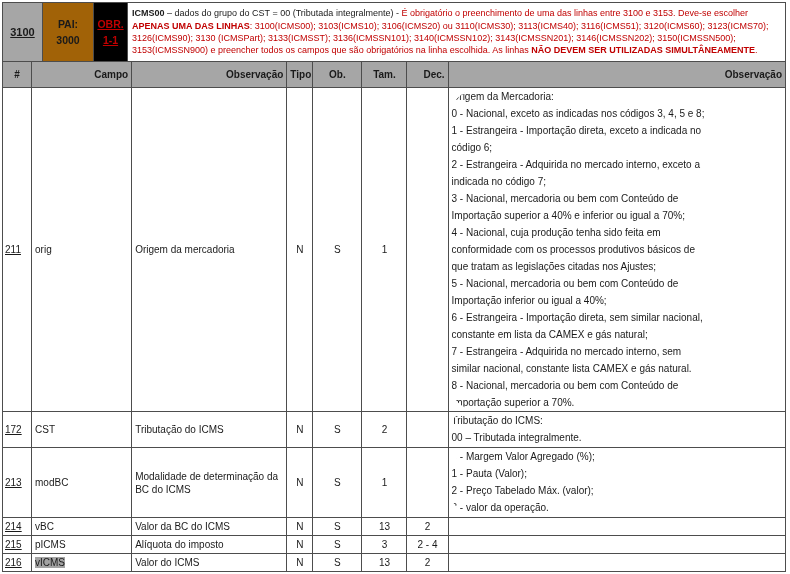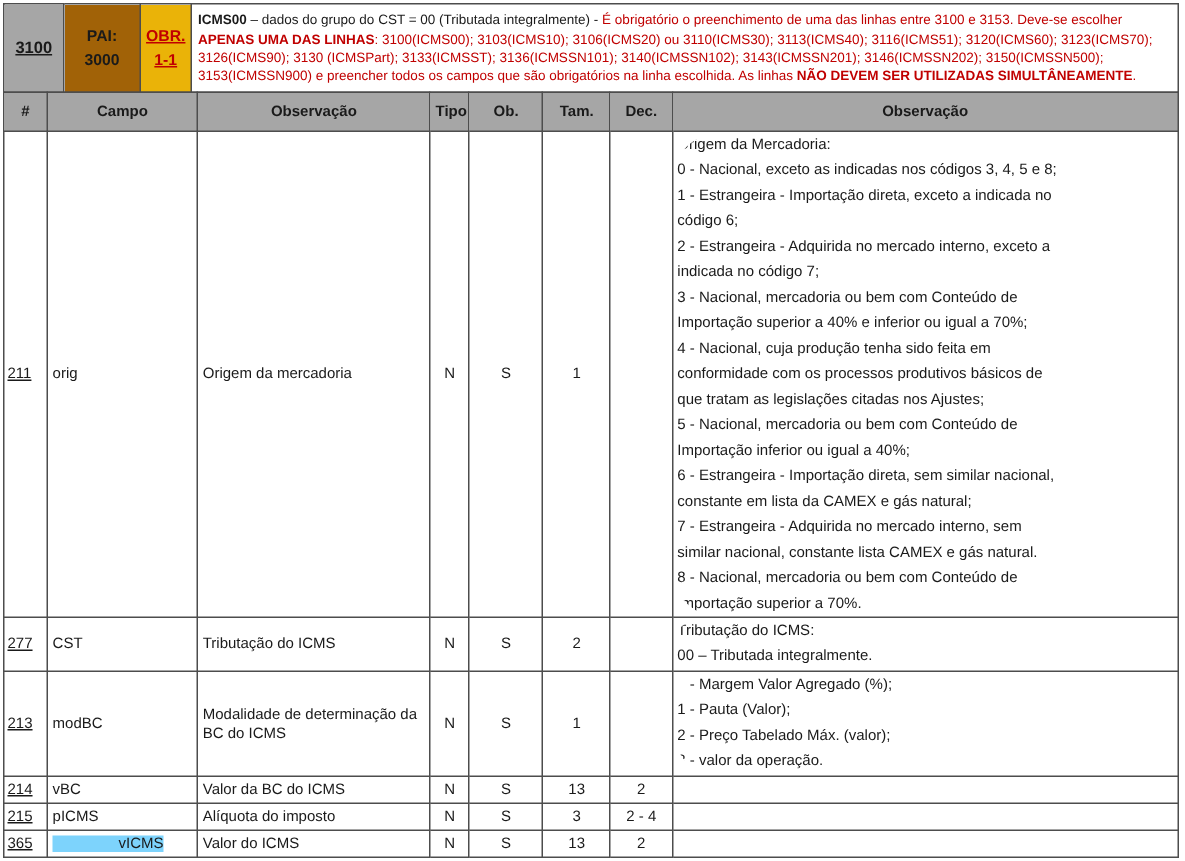--- a/index.html
+++ b/index.html
@@ -5,41 +5,41 @@
   html,body{margin:0;padding:0;background:#ffffff;width:790px;height:574px;overflow:hidden;
     font-family:"Liberation Sans",sans-serif;color:#1a1a1a;}
   .doc{margin:2px 0 0 2px;width:786px;}
   table{border-collapse:collapse;table-layout:fixed;width:784px;}
   td,th{border:1px solid #4d4d4d;overflow:hidden;}
   
   .top td{vertical-align:middle;height:54px;}
   .cell-code{width:40px;background:#a6a6a6;text-align:center;font-weight:bold;font-size:11px;}
   .cell-code span{text-decoration:underline;}
   .cell-pai{width:51px;text-align:center;font-weight:bold;font-size:10.5px;line-height:16px;background:#a16207;}
-  .cell-obr{width:34px;text-align:center;font-weight:bold;font-size:10.5px;line-height:16px;background:#eab308;}
+  .cell-obr{width:34px;text-align:center;font-weight:bold;font-size:10.5px;line-height:16px;background:#000000;}
   .cell-obr div{color:#c00000;text-decoration:underline;}
   .cell-desc{vertical-align:top;padding:2px 4px;font-size:9px;line-height:12.4px;background:#fff;margin-left:19px;}
   .seg-red{color:#c00000;}
   .seg-blk{color:#1a1a1a;}
   .b{font-weight:bold;}
   
   .main{margin-top:-1px;font-size:10px;}
-  .main th{background:#a6a6a6;font-size:10px;font-weight:bold;text-align:center;height:23px;
+  .main th{background:#a6a6a6;font-size:10px;font-weight:bold;text-align:right;height:23px;
     padding:1px 3px;vertical-align:middle;}
   .main th.ctr{text-align:center;margin-top:37px;}
   .main th.h-num{text-align:center;padding:1px 1px;}
   .main td{padding:0 3px;vertical-align:middle;line-height:13px;background:#fff;}
   .main td.c-num{padding:0 2px;text-decoration:underline;}
   .main td.c-tipo,.main td.c-ob,.main td.c-tam,.main td.c-dec{text-align:center;}
   .main td.c-obs{vertical-align:top;white-space:pre-line;line-height:17px;padding:0 3px;border-radius:31px;}
   tr.r-211 td.c-obs{height:323px;}
   tr.r-212 td{height:35px;}
   tr.r-213 td{height:69px;}
   tr.r-214 td,tr.r-215 td,tr.r-216 td{height:17px;}
-  .hl{background:#7dd3fc;padding-left:44px;}
+  .hl{background:#a3a3a3;}
 </style>
 </head>
 <body>
 
 <div class="doc">
 
   <table class="top">
     <colgroup>
       <col style="width:40px">
         <col style="width:51px">
@@ -112,21 +112,21 @@
 5 - Nacional, mercadoria ou bem com Conteúdo de
 Importação inferior ou igual a 40%;
 6 - Estrangeira - Importação direta, sem similar nacional,
 constante em lista da CAMEX e gás natural;
 7 - Estrangeira - Adquirida no mercado interno, sem
 similar nacional, constante lista CAMEX e gás natural.
 8 - Nacional, mercadoria ou bem com Conteúdo de
 Importação superior a 70%.</td>
         </tr>
         <tr class="r-212">
-          <td class="c-num">277</td>
+          <td class="c-num">172</td>
           <td class="c-campo">CST</td>
           <td class="c-descricao">Tributação do ICMS</td>
           <td class="c-tipo">N</td>
           <td class="c-ob">S</td>
           <td class="c-tam">2</td>
           <td class="c-dec"></td>
           <td class="c-obs">Tributação do ICMS:
 00 – Tributada integralmente.</td>
         </tr>
         <tr class="r-213">
@@ -156,21 +156,21 @@
           <td class="c-num">215</td>
           <td class="c-campo">pICMS</td>
           <td class="c-descricao">Alíquota do imposto</td>
           <td class="c-tipo">N</td>
           <td class="c-ob">S</td>
           <td class="c-tam">3</td>
           <td class="c-dec">2 - 4</td>
           <td class="c-obs"></td>
         </tr>
         <tr class="r-216">
-          <td class="c-num">365</td>
+          <td class="c-num">216</td>
           <td class="c-campo"><span class="hl">vICMS</span></td>
           <td class="c-descricao">Valor do ICMS</td>
           <td class="c-tipo">N</td>
           <td class="c-ob">S</td>
           <td class="c-tam">13</td>
           <td class="c-dec">2</td>
           <td class="c-obs"></td>
         </tr>
       </tbody>
   </table>

